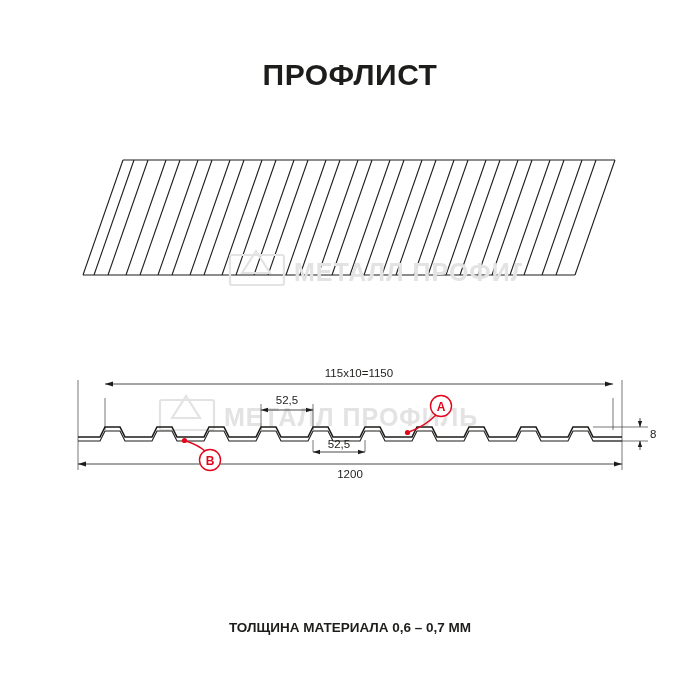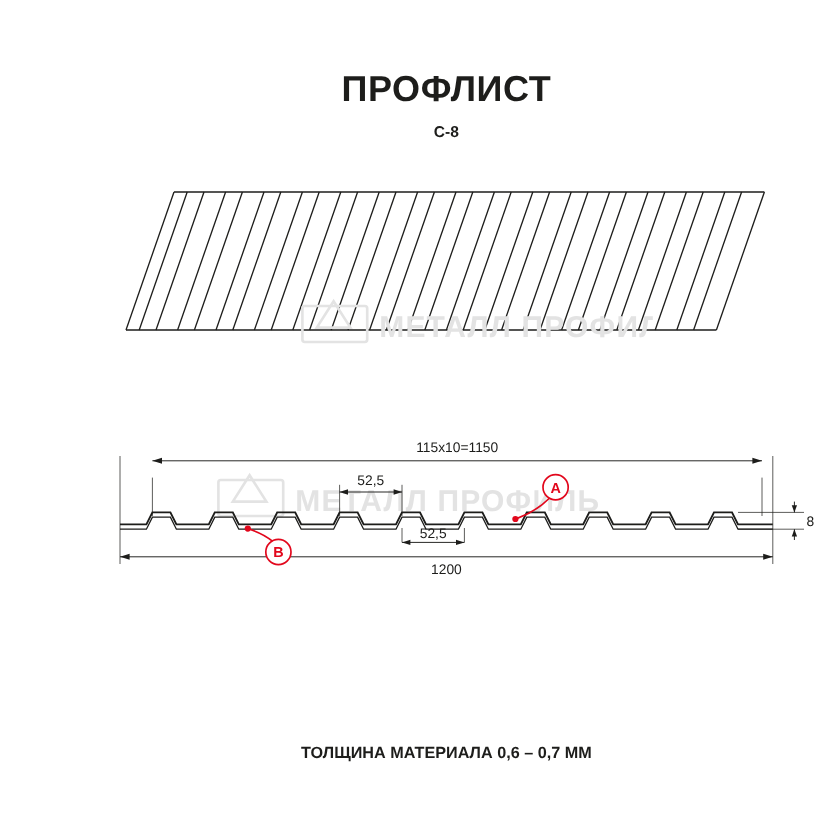--- a/index.html
+++ b/index.html
@@ -11,21 +11,20 @@
     width: 700px;
     height: 700px;
     font-family: "Liberation Sans", sans-serif;
     color: #1a1a1a;
     position: relative;
     overflow: hidden;
   }
   .page {
     position: absolute;
     inset: 0;
-    margin-left: 22px;
   }
   .title {
     position: absolute;
     top: 58px;
     left: 0;
     width: 700px;
     text-align: center;
     font-size: 30px;
     font-weight: bold;
     letter-spacing: 0.5px;
@@ -84,21 +83,20 @@
     font-size: 11.5px;
     fill: #1d1d1b;
   }
 </style>
 </head>
 <body>
 
 <div class="page">
 
   <div class="title">ПРОФЛИСТ</div>
-  <div class="subtitle">С-8</div>
 
   <svg class="drawing" width="700" height="340" viewBox="0 0 700 340">
     <g fill="none" stroke="#1d1d1b" stroke-width="1.1" stroke-linejoin="miter">
 
       <path d="M123,160 L123,160"></path>
 
       <path d="M123,160 L615,160"></path>
 
       <path d="M83,275 L575,275"></path>
 

